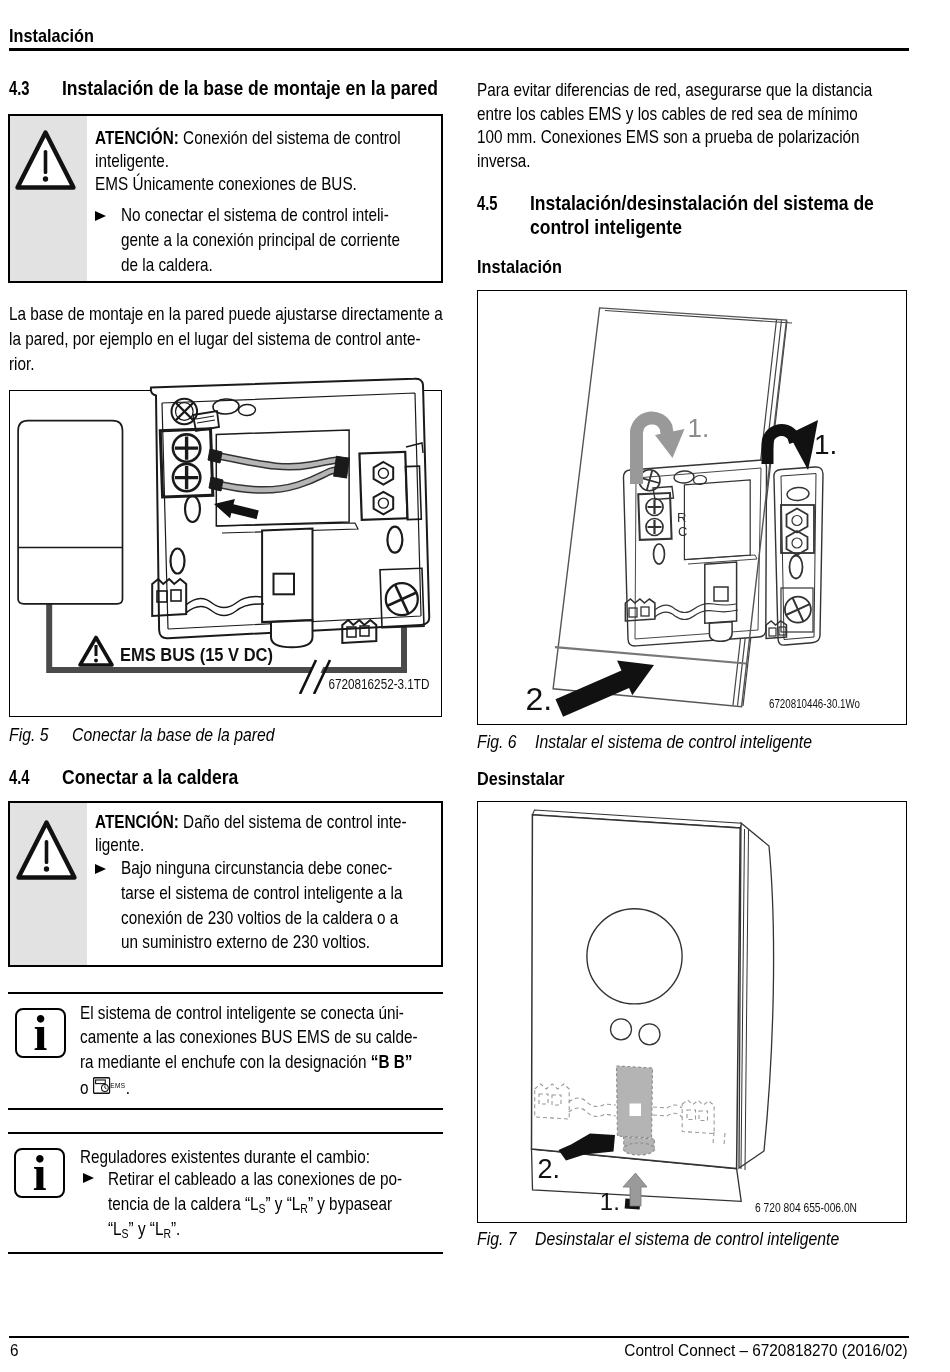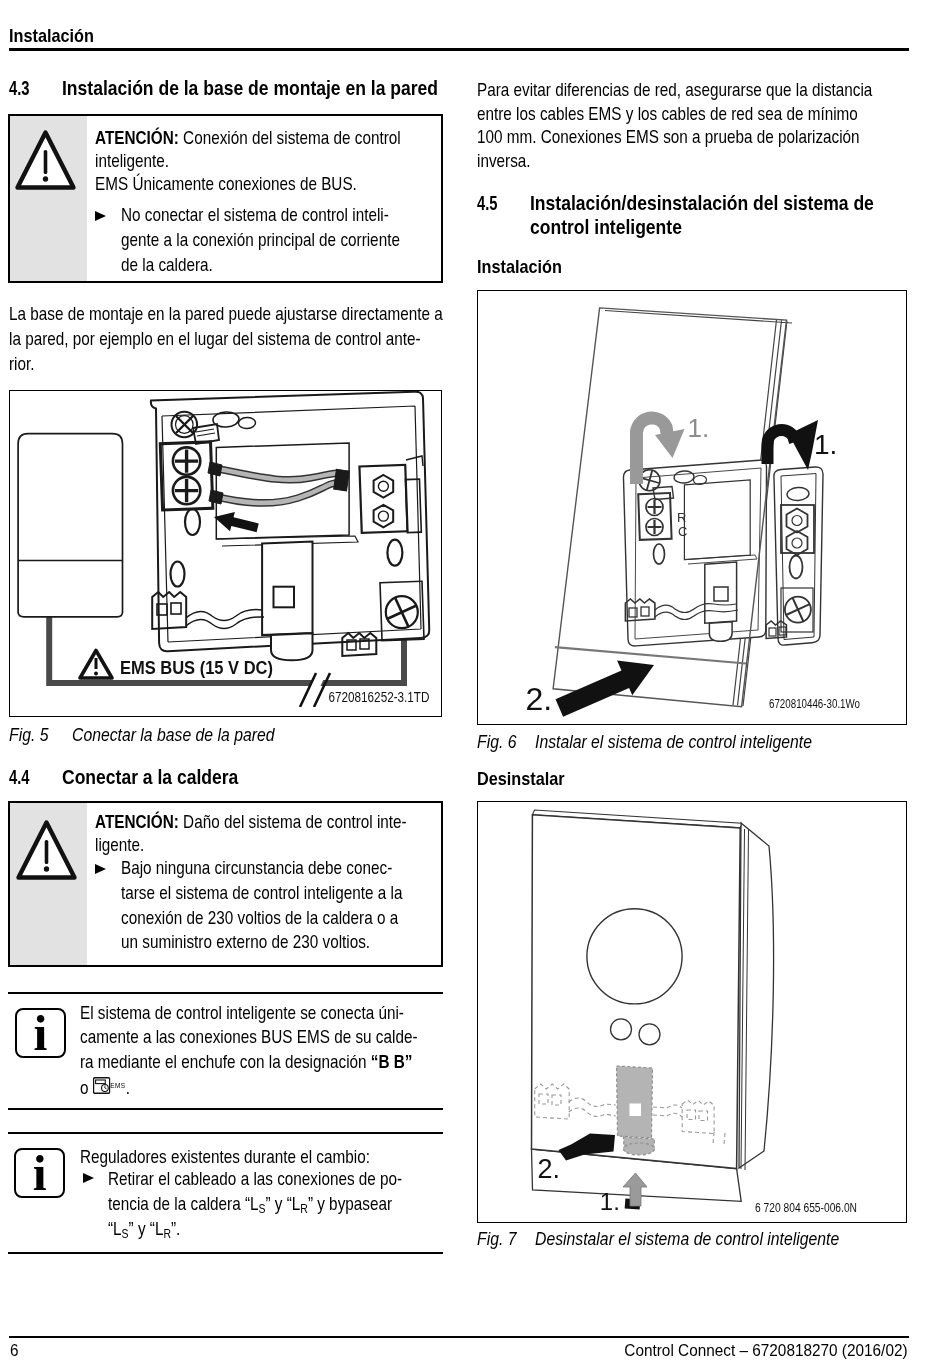--- a/index.html
+++ b/index.html
@@ -38,21 +38,21 @@
   <rect x="31.7" y="22" width="3.6" height="24" rx="1.6" fill="#111"></rect>
   <circle cx="33.5" cy="51" r="2.7" fill="#111"></circle>
 </svg>
 <div class="t" style="left:94.5px;top:126.4px;line-height:23px;"><span class="b">ATENCIÓN:</span> Conexión del sistema de control<br>inteligente.<br>EMS Únicamente conexiones de BUS.</div>
 <div class="bullet" style="left:95px;top:211px;"></div>
 <div class="t" style="left:120.5px;top:202.4px;line-height:25px;">No conectar el sistema de control inteli-<br>gente a la conexión principal de corriente<br>de la caldera.</div>
 
 <div class="t" style="left:9px;top:300.9px;line-height:25px;">La base de montaje en la pared puede ajustarse directamente a<br>la pared, por ejemplo en el lugar del sistema de control ante-<br>rior.</div>
 
 <div class="figbox" style="left:8.5px;top:389.5px;width:431px;height:325.5px;"></div>
-<div id="fig5" style="position:absolute;left:10.1px;top:386px;width:428px;height:321px;">
+<div id="fig5" style="position:absolute;left:10.1px;top:373px;width:428px;height:321px;">
 <svg width="428" height="321" viewBox="0 0 428 321">
 <g fill="none" stroke="#1a1a1a">
 
 <path d="M39.2 228 L39.2 297 L394 297 L394 228" stroke="#4a4a4a" stroke-width="6"></path>
 
 <path d="M296 320 L313 284" stroke="#fff" stroke-width="9"></path>
 <path d="M290 321 L306 287 M304 321 L320 287" stroke="#111" stroke-width="2.6"></path>
 
 <path d="M8.1 58 Q8.1 47.7 18 47.7 L102.5 47.7 Q112.5 47.7 112.5 58 L112.5 226 Q112.5 230.8 107 230.8 L14 230.8 Q8.1 230.8 8.1 226 Z" fill="#fff" stroke-width="1.7"></path>
 <path d="M8.1 174.5 L112.5 174.5" stroke-width="1.4"></path>

